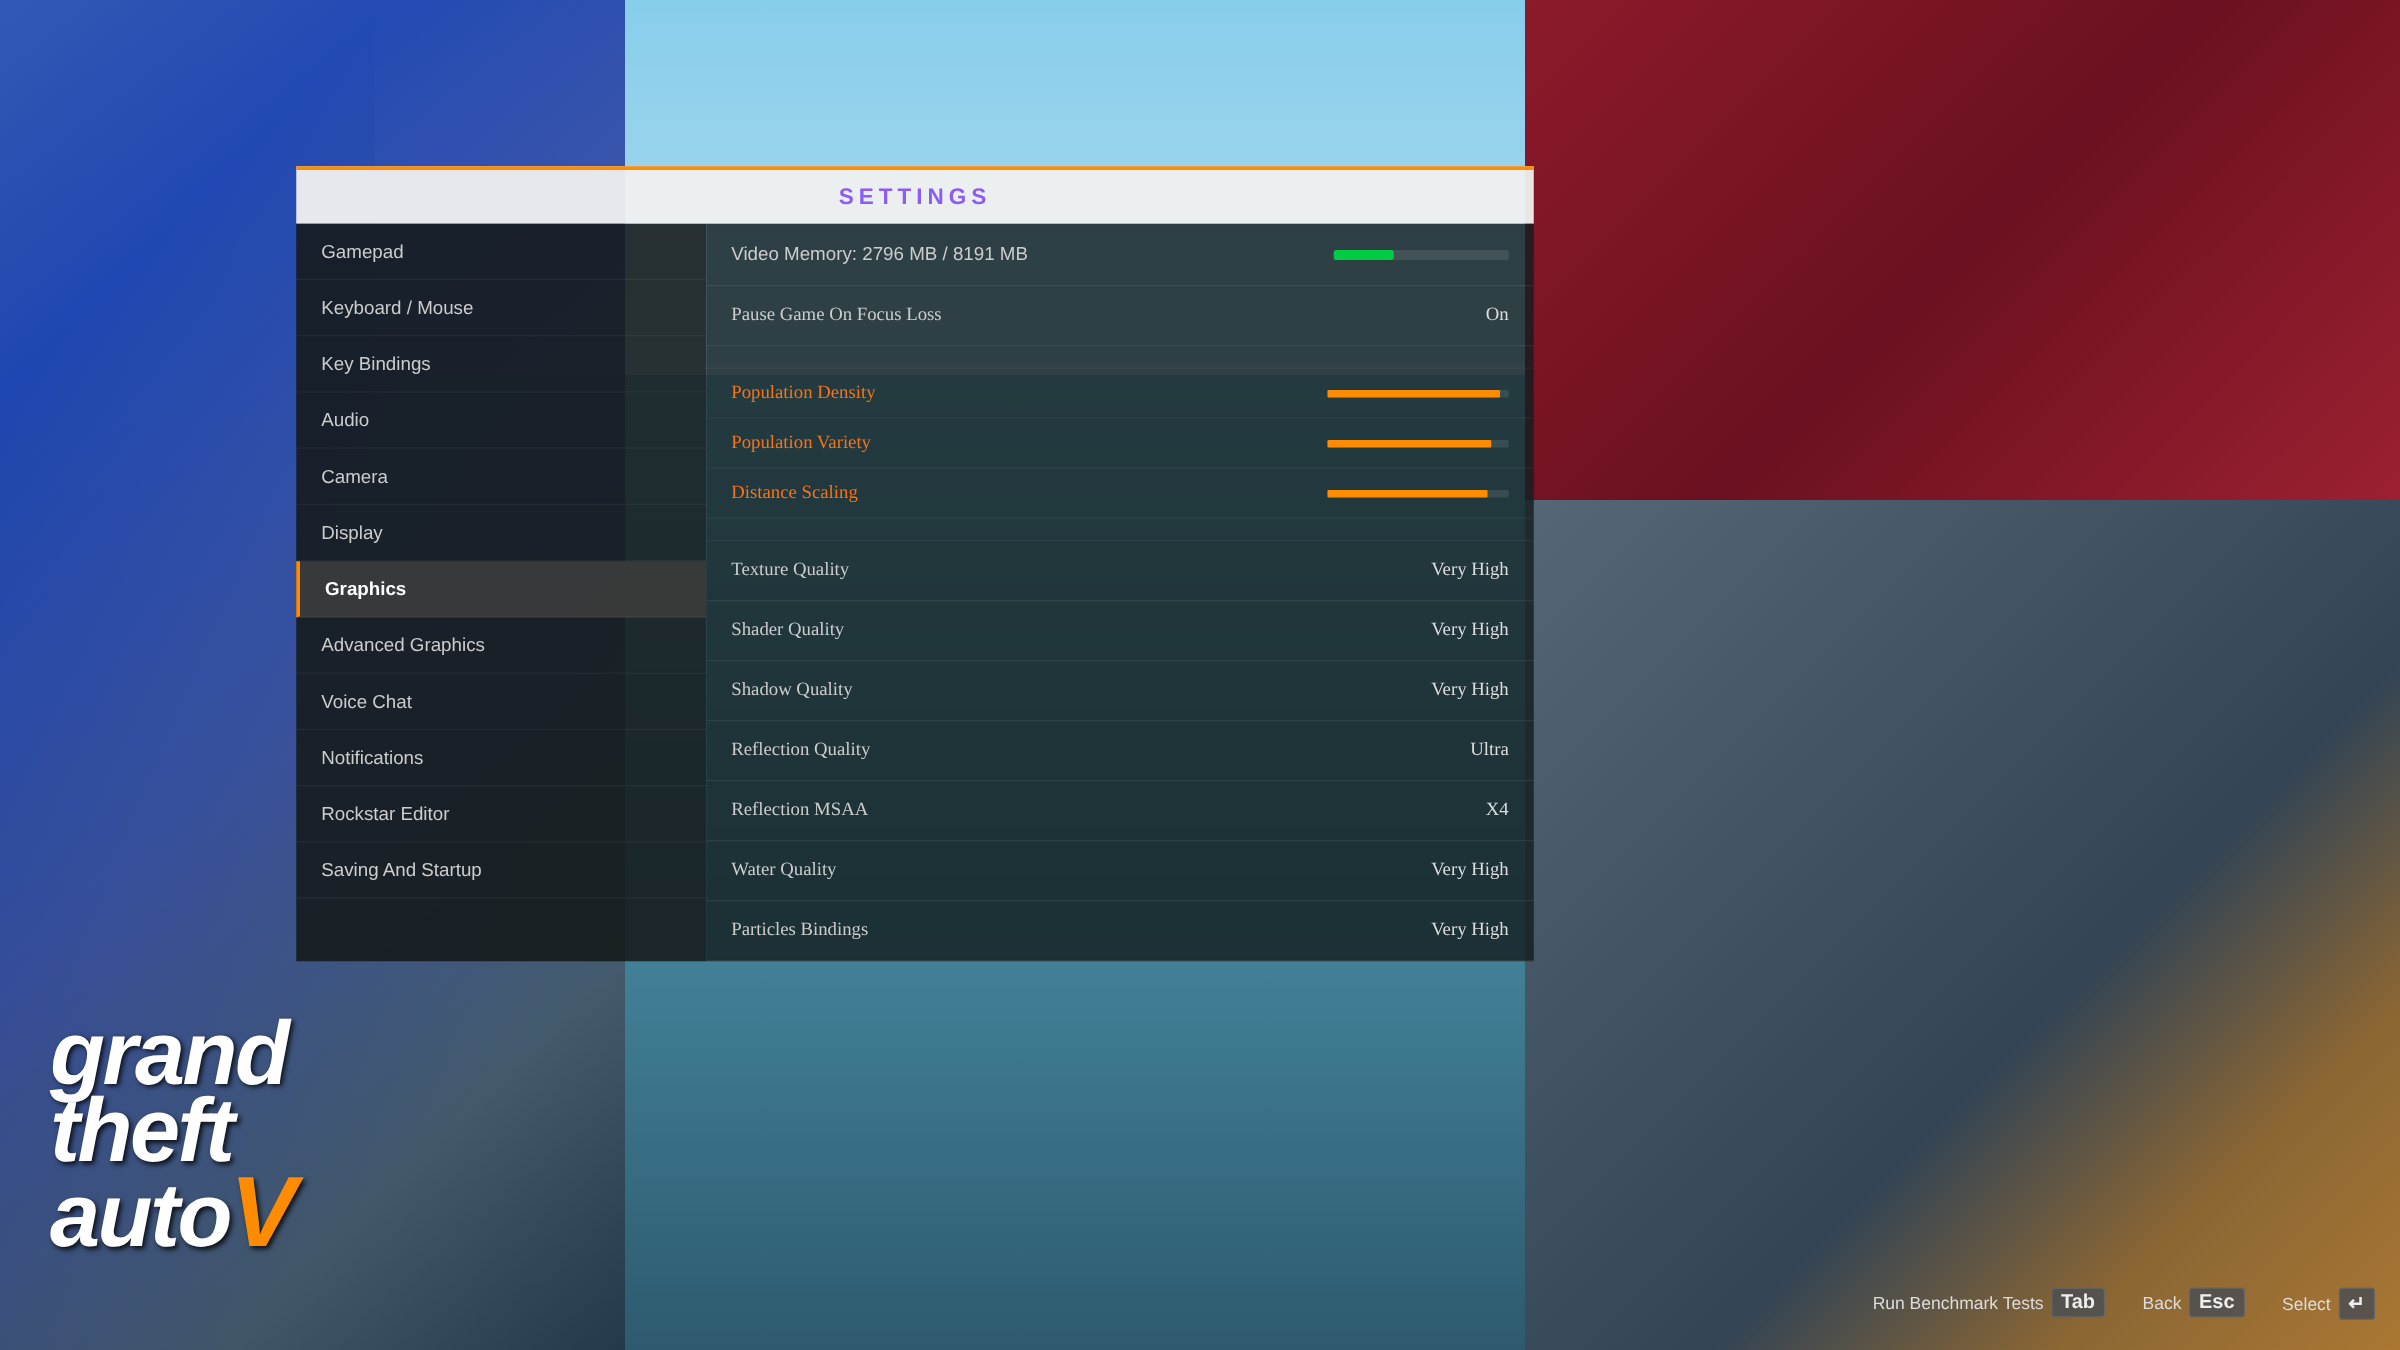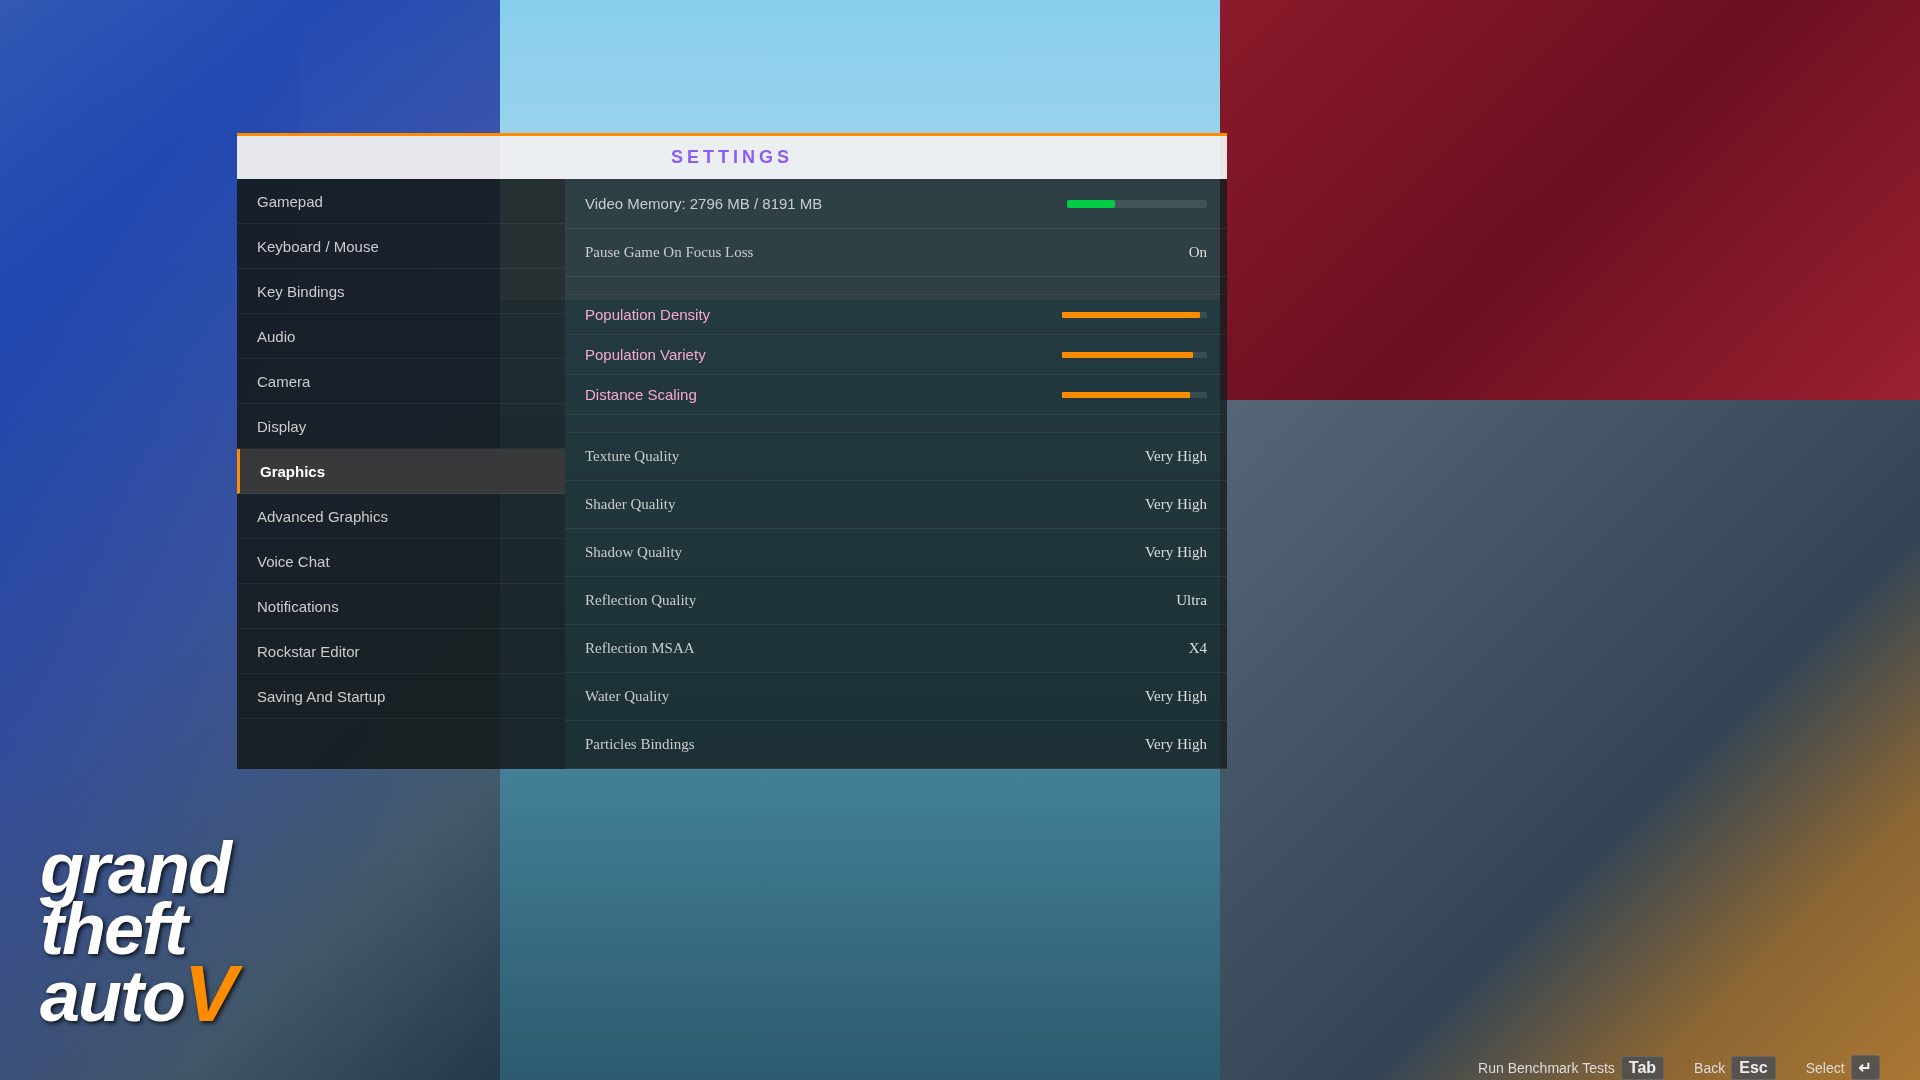--- a/index.html
+++ b/index.html
@@ -56,21 +56,21 @@
       left: 300px;
       top: 0;
       right: 400px;
       height: 300px;
       background: linear-gradient(to bottom, #87ceeb 0%, #b0d8f0 100%);
     }
 
     
     .gta-logo {
       position: absolute;
-      bottom: 52px;
+      bottom: 76px;
       left: 40px;
       z-index: 10;
     }
 
     .gta-logo-text {
       font-size: 72px;
       font-weight: 900;
       color: white;
       line-height: 0.85;
       text-shadow: 2px 2px 4px rgba(0,0,0,0.8);
@@ -204,23 +204,24 @@
     
     .slider-row {
       display: flex;
       align-items: center;
       height: 40px;
       padding: 0 20px;
       border-bottom: 1px solid rgba(255,255,255,0.05);
     }
 
     .slider-label {
-      color: #f9a8d4;
+      color: #f97316;
       font-size: 15px;
       flex: 1;
+      font-family: Liberation Serif, serif;
     }
 
     .slider-bar-container {
       width: 145px;
       height: 6px;
       background: rgba(255,255,255,0.1);
       border-radius: 1px;
     }
 
     .slider-bar-fill {
@@ -236,23 +237,23 @@
     }
 
     
     .bottom-bar {
       position: absolute;
       bottom: 0;
       right: 0;
       width: 100%;
       height: 50px;
       display: flex;
-      align-items: flex-end;
+      align-items: flex-start;
       justify-content: flex-end;
-      padding-right: 40px;
+      padding-right: 20px;
       gap: 30px;
       z-index: 30;
     }
 
     .bottom-action {
       display: flex;
       align-items: center;
       gap: 6px;
       color: #ddd;
       font-size: 14px;

